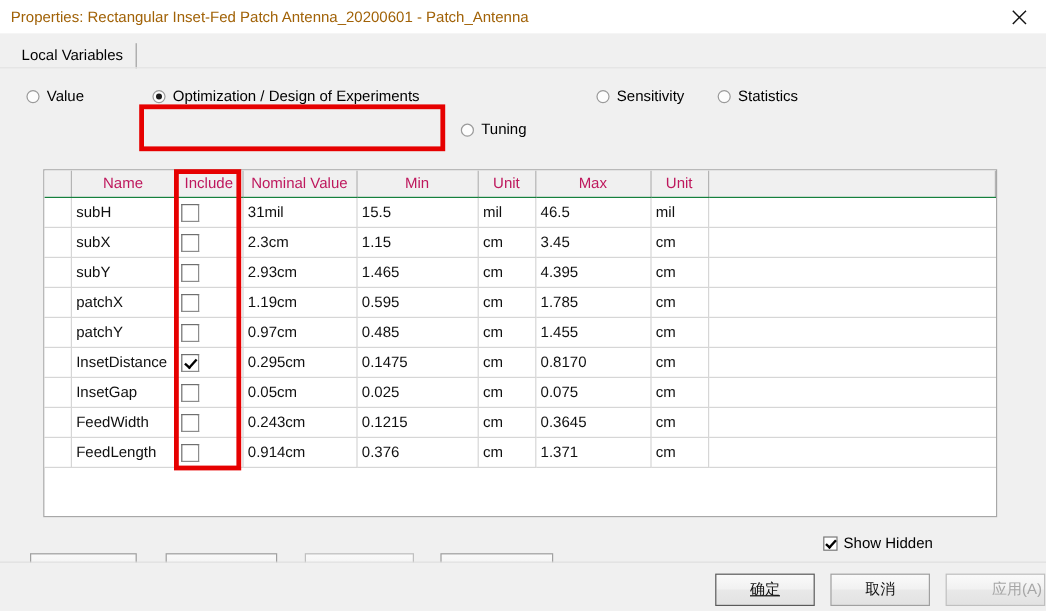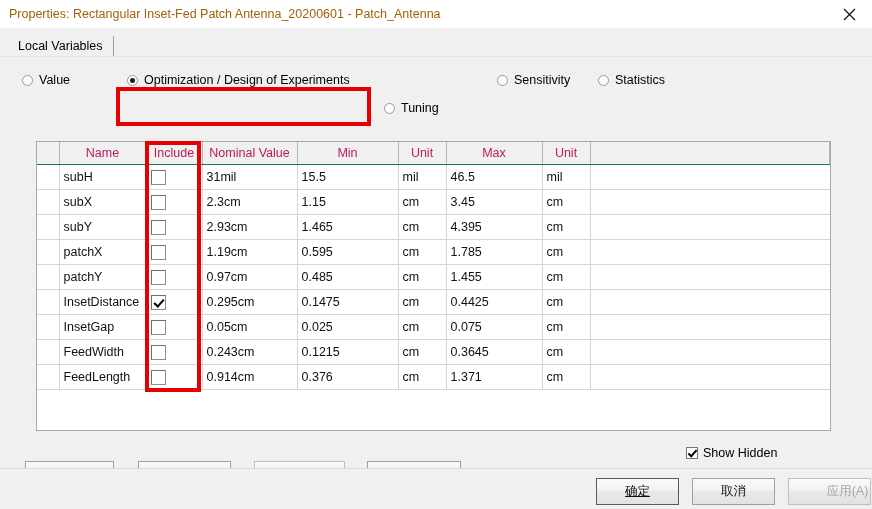--- a/index.html
+++ b/index.html
@@ -442,21 +442,21 @@
             <td>cm</td>
             <td style="border-right: none;"></td>
           </tr>
           <tr>
             <td class="rowhdr"></td>
             <td>InsetDistance</td>
             <td class="cell-include"><span class="chk on"></span></td>
             <td>0.295cm</td>
             <td>0.1475</td>
             <td>cm</td>
-            <td>0.4425</td>
+            <td>0.8170</td>
             <td>cm</td>
             <td style="border-right: none;"></td>
           </tr>
           <tr>
             <td class="rowhdr"></td>
             <td>InsetGap</td>
             <td class="cell-include"><span class="chk"></span></td>
             <td>0.05cm</td>
             <td>0.025</td>
             <td>cm</td>

